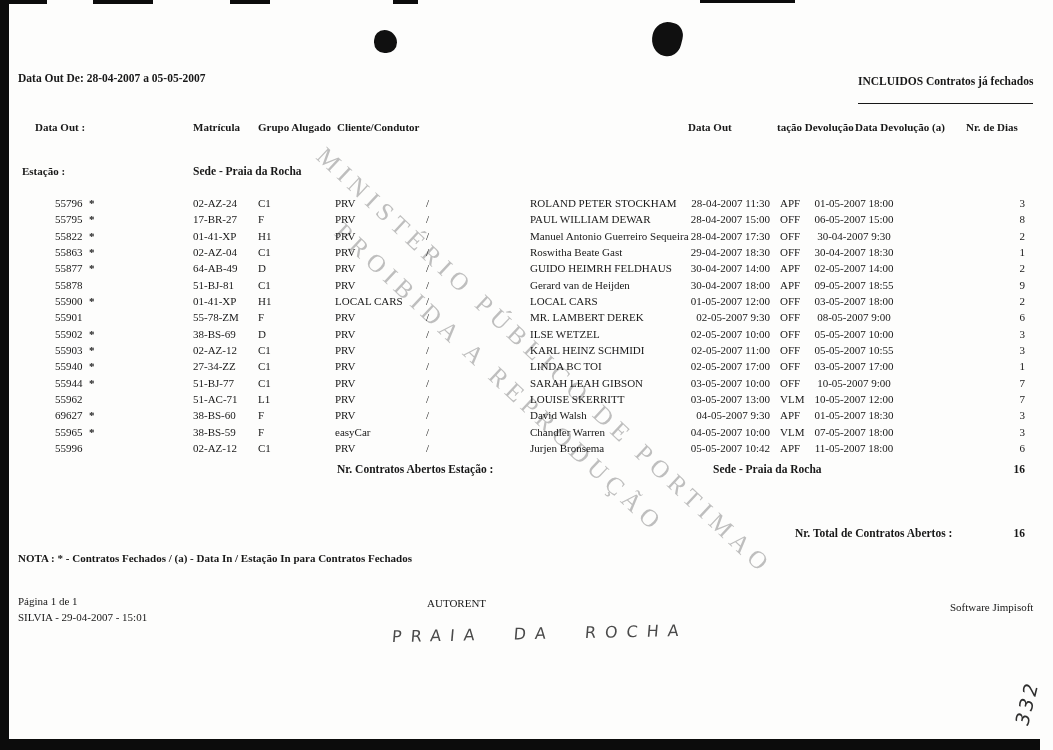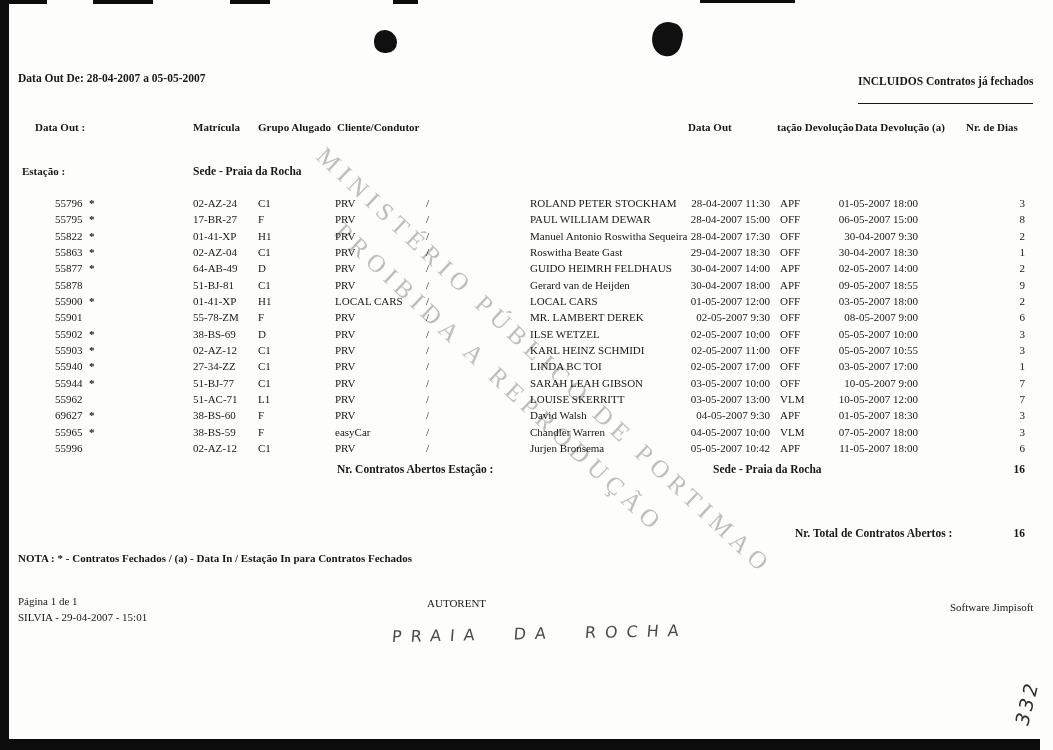--- a/index.html
+++ b/index.html
@@ -45,21 +45,21 @@
   .cell{position:absolute;top:0;white-space:nowrap;}
   .c-nr{left:55px;}
   .c-star{left:89px;font-weight:bold;}
   .c-mat{left:193px;}
   .c-grp{left:258px;}
   .c-alq{left:335px;}
   .c-sep{left:426px;}
   .c-cli{left:530px;}
   .c-dout{left:620px;width:150px;text-align:right;}
   .c-est{left:780px;}
-  .c-ddev{left:790px;width:128px;text-align:right;}
+  .c-ddev{left:790px;width:128px;text-align:center;}
   .c-dias{left:960px;width:65px;text-align:right;}
   
   .sum-label{left:337px;top:463px;font-size:11.5px;font-weight:bold;}
   .sum-station{left:713px;top:463px;font-size:11.5px;font-weight:bold;}
   .sum-count{left:990px;top:463px;width:35px;text-align:right;font-size:11.5px;font-weight:bold;}
   .total-label{left:795px;top:527px;font-size:11.5px;font-weight:bold;}
   .total-count{left:990px;top:527px;width:35px;text-align:right;font-size:11.5px;font-weight:bold;}
   .nota{left:18px;top:552px;font-size:11px;font-weight:bold;}
   .f-page{left:18px;top:595px;font-size:11px;}
   .f-user{left:18px;top:611px;font-size:11px;}
@@ -139,21 +139,21 @@
       <span class="cell c-ddev">06-05-2007  15:00</span>
       <span class="cell c-dias">8</span>
     </div>
       <div class="row">
       <span class="cell c-nr">55822</span>
       <span class="cell c-star">*</span>
       <span class="cell c-mat">01-41-XP</span>
       <span class="cell c-grp">H1</span>
       <span class="cell c-alq">PRV</span>
       <span class="cell c-sep">/</span>
-      <span class="cell c-cli">Manuel Antonio Roswitha Sequeira</span>
+      <span class="cell c-cli">Manuel Antonio Guerreiro Sequeira</span>
       <span class="cell c-dout">28-04-2007  17:30</span>
       <span class="cell c-est">OFF</span>
       <span class="cell c-ddev">30-04-2007  9:30</span>
       <span class="cell c-dias">2</span>
     </div>
       <div class="row">
       <span class="cell c-nr">55863</span>
       <span class="cell c-star">*</span>
       <span class="cell c-mat">02-AZ-04</span>
       <span class="cell c-grp">C1</span>

